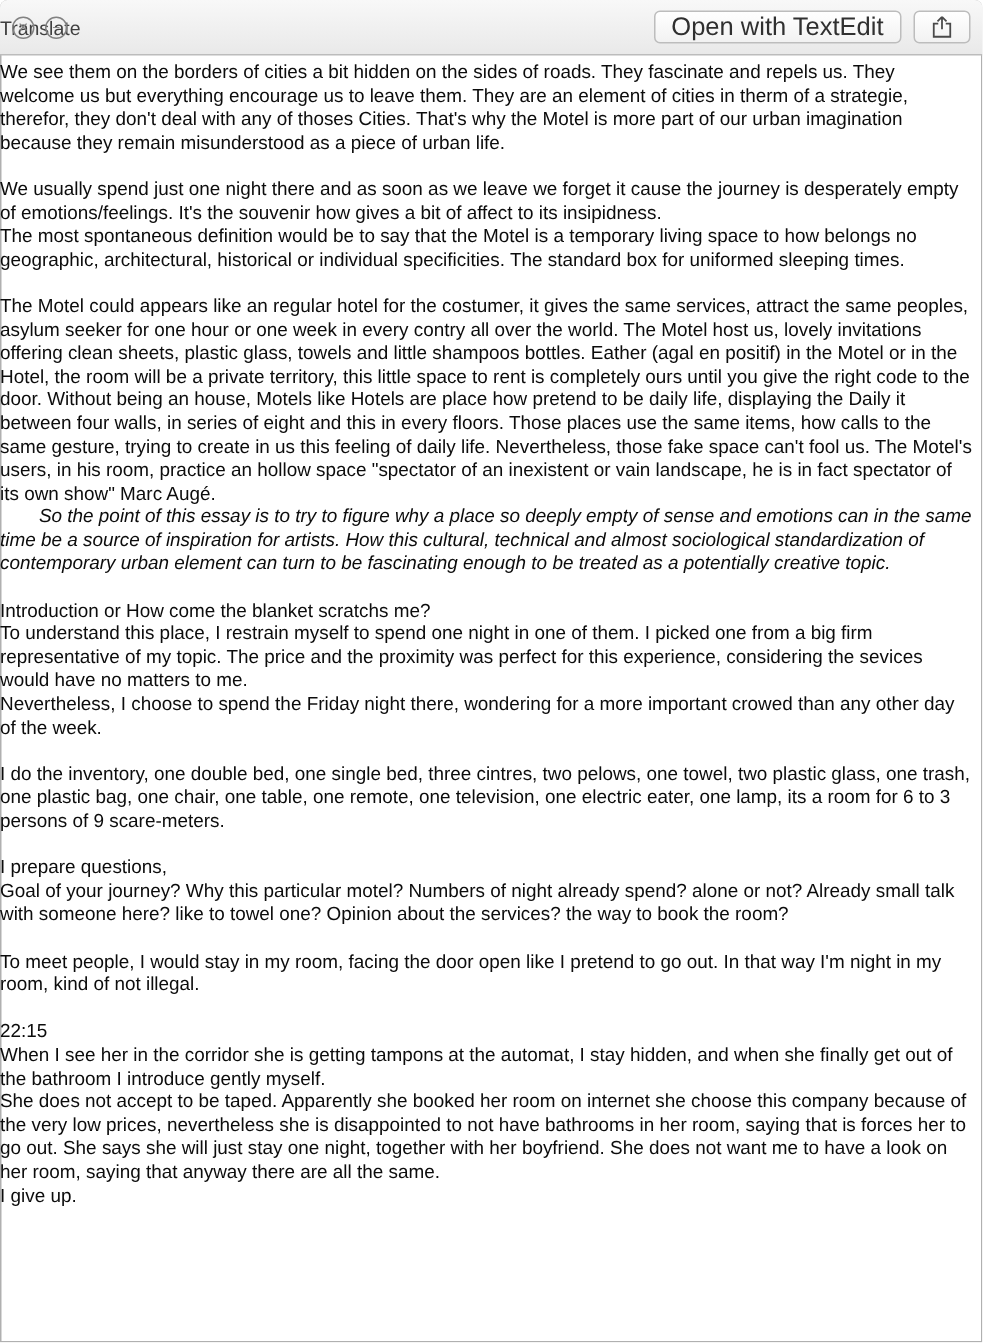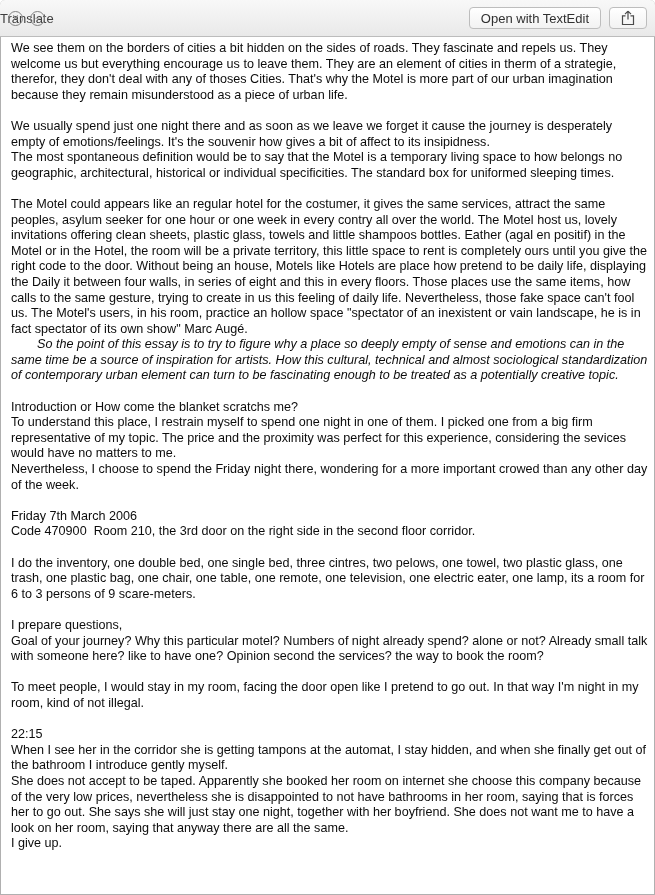--- a/index.html
+++ b/index.html
@@ -65,35 +65,35 @@
     gap: 8px;
     align-items: center;
     z-index: 2;
   }
   .tb-btn {
     height: 22px;
     border: 1px solid #bdbdbd;
     border-radius: 4px;
     background: linear-gradient(#ffffff, #f2f2f2);
     font-family: "Liberation Sans", sans-serif;
-    font-size: 13px;
+    font-size: 17px;
     color: #303030;
     padding: 0 11px;
     display: flex;
     align-items: center;
     justify-content: center;
     cursor: default;
   }
   .tb-btn.share {
     width: 38px;
     padding: 0;
   }
   .content {
     flex: 1;
-    padding: 4px 7px 0 11px;
+    padding: 4px 7px 0 0;
     font-size: 12.6px;
     line-height: 15.6px;
     color: #0c0c0c;
     overflow: hidden;
   }
   p.block {
     margin: 0;
     white-space: pre-wrap;
   }
   p.block.gap {
@@ -140,25 +140,23 @@
 
   <div class="content">
       <p class="block normal gap">We see them on the borders of cities a bit hidden on the sides of roads. They fascinate and repels us. They welcome us but everything encourage us to leave them. They are an element of cities in therm of a strategie, therefor, they don't deal with any of thoses Cities. That's why the Motel is more part of our urban imagination because they remain misunderstood as a piece of urban life.</p>
       <p class="block normal gap">We usually spend just one night there and as soon as we leave we forget it cause the journey is desperately empty of emotions/feelings. It's the souvenir how gives a bit of affect to its insipidness.
 The most spontaneous definition would be to say that the Motel is a temporary living space to how belongs no geographic, architectural, historical or individual specificities. The standard box for uniformed sleeping times.</p>
       <p class="block normal">The Motel could appears like an regular hotel for the costumer, it gives the same services, attract the same peoples, asylum seeker for one hour or one week in every contry all over the world. The Motel host us, lovely invitations offering clean sheets, plastic glass, towels and little shampoos bottles. Eather (agal en positif) in the Motel or in the Hotel, the room will be a private territory, this little space to rent is completely ours until you give the right code to the door. Without being an house, Motels like Hotels are place how pretend to be daily life, displaying the Daily it between four walls, in series of eight and this in every floors. Those places use the same items, how calls to the same gesture, trying to create in us this feeling of daily life. Nevertheless, those fake space can't fool us. The Motel's users, in his room, practice an hollow space "spectator of an inexistent or vain landscape, he is in fact spectator of its own show" Marc Augé.</p>
       <p class="block indent gap">So the point of this essay is to try to figure why a place so deeply empty of sense and emotions can in the same time be a source of inspiration for artists. How this cultural, technical and almost sociological standardization of contemporary urban element can turn to be fascinating enough to be treated as a potentially creative topic.</p>
       <p class="block italic">Introduction or How come the blanket scratchs me?</p>
       <p class="block normal gap">To understand this place, I restrain myself to spend one night in one of them. I picked one from a big firm representative of my topic. The price and the proximity was perfect for this experience, considering the sevices would have no matters to me.
 Nevertheless, I choose to spend the Friday night there, wondering for a more important crowed than any other day of the week.</p>
-      <p class="block normal gap">Friday 7th March 2006
-Code 470900  Room 210, the 3rd door on the right side in the second floor corridor.</p>
       <p class="block normal gap">I do the inventory, one double bed, one single bed, three cintres, two pelows, one towel, two plastic glass, one trash, one plastic bag, one chair, one table, one remote, one television, one electric eater, one lamp, its a room for 6 to 3 persons of 9 scare-meters.</p>
       <p class="block normal gap">I prepare questions,
-Goal of your journey? Why this particular motel? Numbers of night already spend? alone or not? Already small talk with someone here? like to have one? Opinion second the services? the way to book the room?</p>
+Goal of your journey? Why this particular motel? Numbers of night already spend? alone or not? Already small talk with someone here? like to towel one? Opinion about the services? the way to book the room?</p>
       <p class="block normal gap">To meet people, I would stay in my room, facing the door open like I pretend to go out. In that way I'm night in my room, kind of not illegal.</p>
       <p class="block normal">22:15
 When I see her in the corridor she is getting tampons at the automat, I stay hidden, and when she finally get out of the bathroom I introduce gently myself.
 She does not accept to be taped. Apparently she booked her room on internet she choose this company because of the very low prices, nevertheless she is disappointed to not have bathrooms in her room, saying that is forces her to go out. She says she will just stay one night, together with her boyfriend. She does not want me to have a look on her room, saying that anyway there are all the same.
 I give up.</p>
     </div>
 
 </div>
 
 </body></html>

